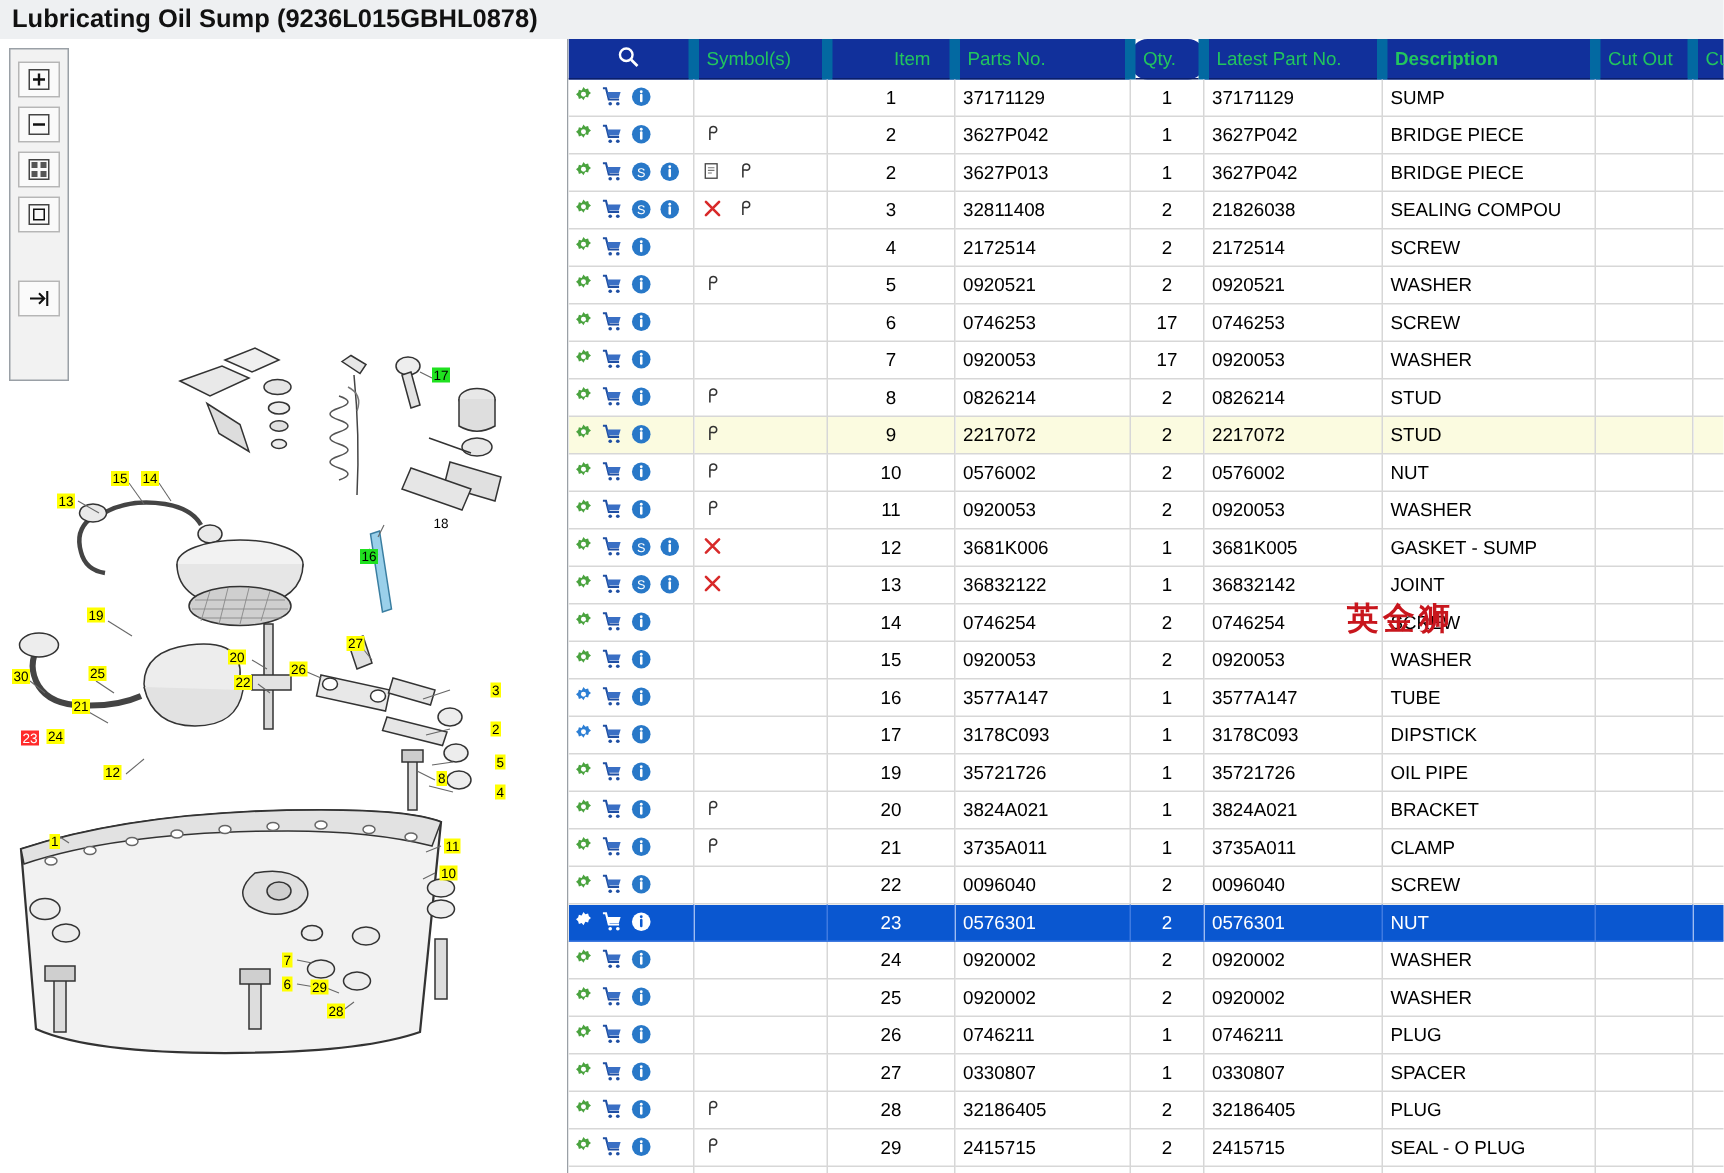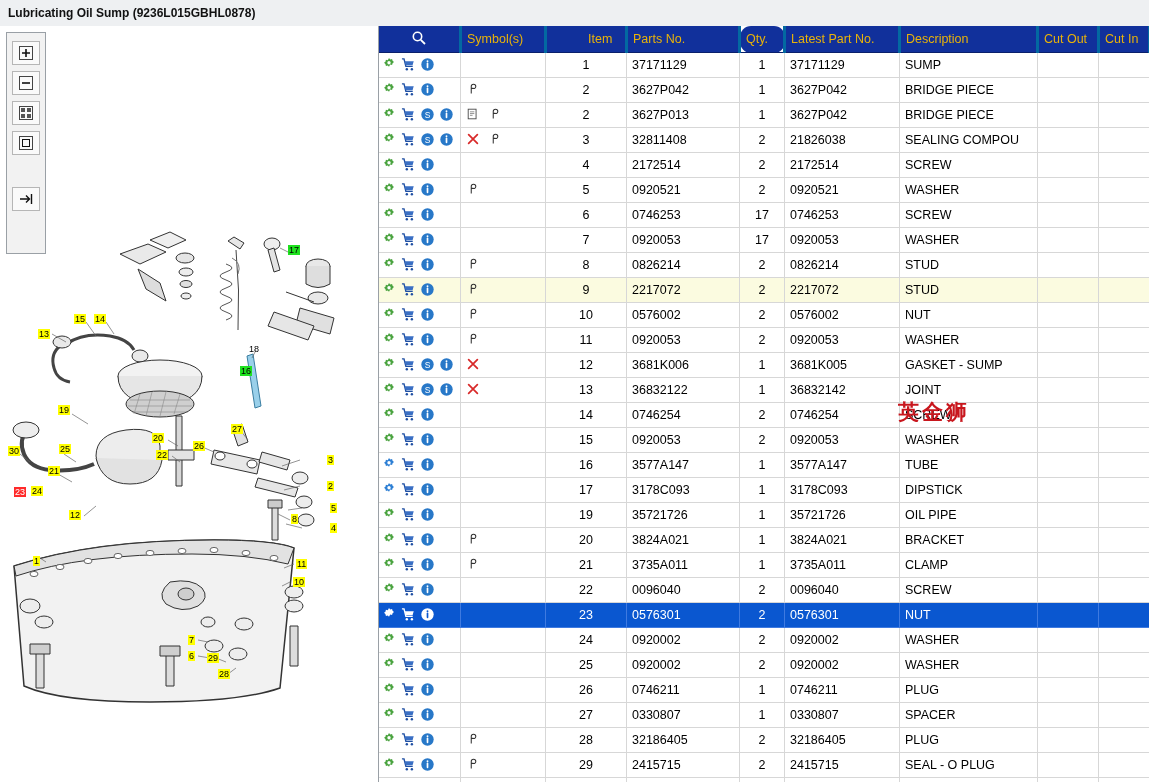--- a/index.html
+++ b/index.html
@@ -13,21 +13,21 @@
     position:relative;
   }
   
   #title-bar{
     position:absolute;left:0;top:0;width:1149px;height:26px;
     background:#eef0f2;
     border-bottom:1px solid #c8ccd0;
     display:flex;align-items:center;
   }
   #title-bar .title{
-    font-weight:bold;font-size:12px;padding-left:8px;color:#111;
+    font-weight:bold;font-size:17px;padding-left:8px;color:#111;
   }
   
   #left-pane{
     position:absolute;left:0;top:26px;width:378px;height:756px;
     background:#ffffff;
     border-right:1px solid #9aa0a6;
     overflow:hidden;
   }
   
   #viewer-toolbar{
@@ -54,52 +54,52 @@
     background:#ffff00;
     border:0;
     font-size:9px;
     line-height:10px;
     padding:0 1px;
     color:#000;
     font-family:"Liberation Sans", sans-serif;
     white-space:nowrap;
   }
   .chip.red{background:#ff2a2a;color:#fff;}
-  .chip.plain{background:transparent;}
+  .chip.plain{background:transparent;margin-left:40px;}
   
   #table-pane{
     position:absolute;left:379px;top:26px;width:770px;height:756px;
     overflow:hidden;background:#fff;
   }
   table{
     border-collapse:collapse;
     width:770px;
     table-layout:fixed;
     font-size:12px;
   }
   thead th{
     background:#1f3a93;
     background:#11309b;
-    color:#eab308;
+    color:#22c55e;
     font-weight:normal;
     text-align:left;
     height:26px;
     padding:0 5px;
-    border-right:3px solid #0369a1;
+    border-right:7px solid #0369a1;
     border-bottom:1px solid #0a1f6b;
     white-space:nowrap;
     font-size:12.5px;
   }
   thead th.c-icons{width:80px;text-align:center;padding:0;}
   thead th.c-sym{width:72px;}
   thead th.c-item{width:32px;padding-left:41px;}
   thead th.c-parts{width:100px;}
   thead th.c-qty{width:32px;border-radius:11px;}
   thead th.c-latest{width:102px;}
-  thead th.c-desc{width:125px;}
+  thead th.c-desc{width:125px;font-weight:bold;}
   thead th.c-cutout{width:48px;}
   thead th.c-cutin{width:38px;}
   thead th.c-comment{width:auto;}
   tbody td{
     height:24px;
     padding:0 5px;
     border-right:1px solid #d7d7d7;
     border-bottom:1px solid #d7d7d7;
     white-space:nowrap;
     overflow:hidden;

